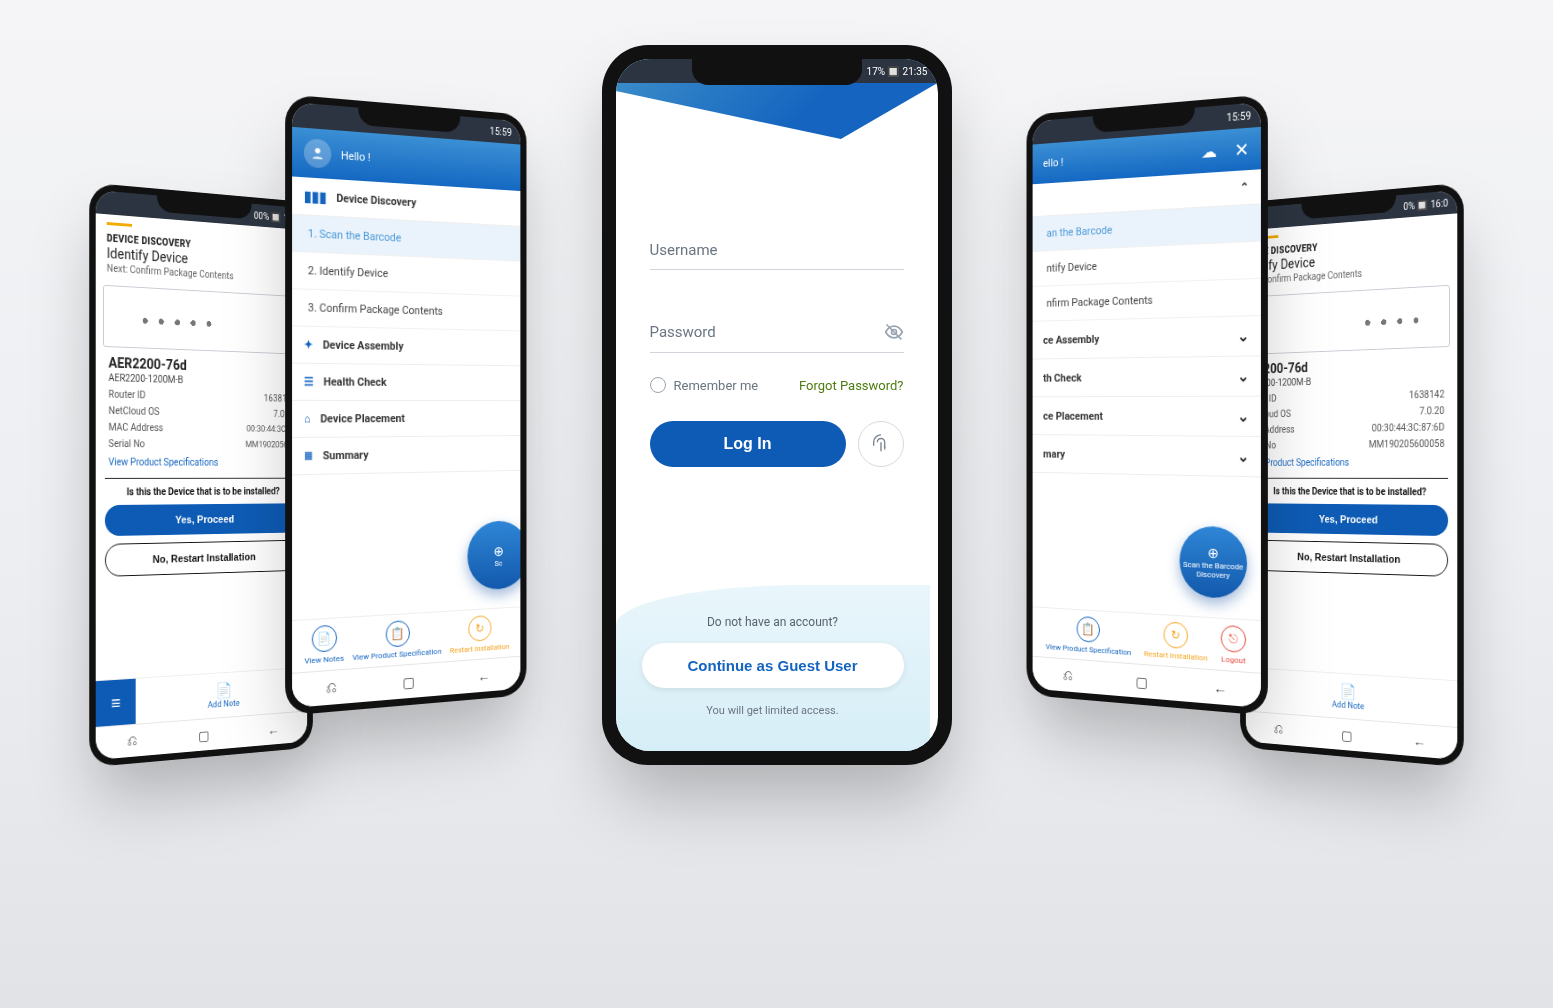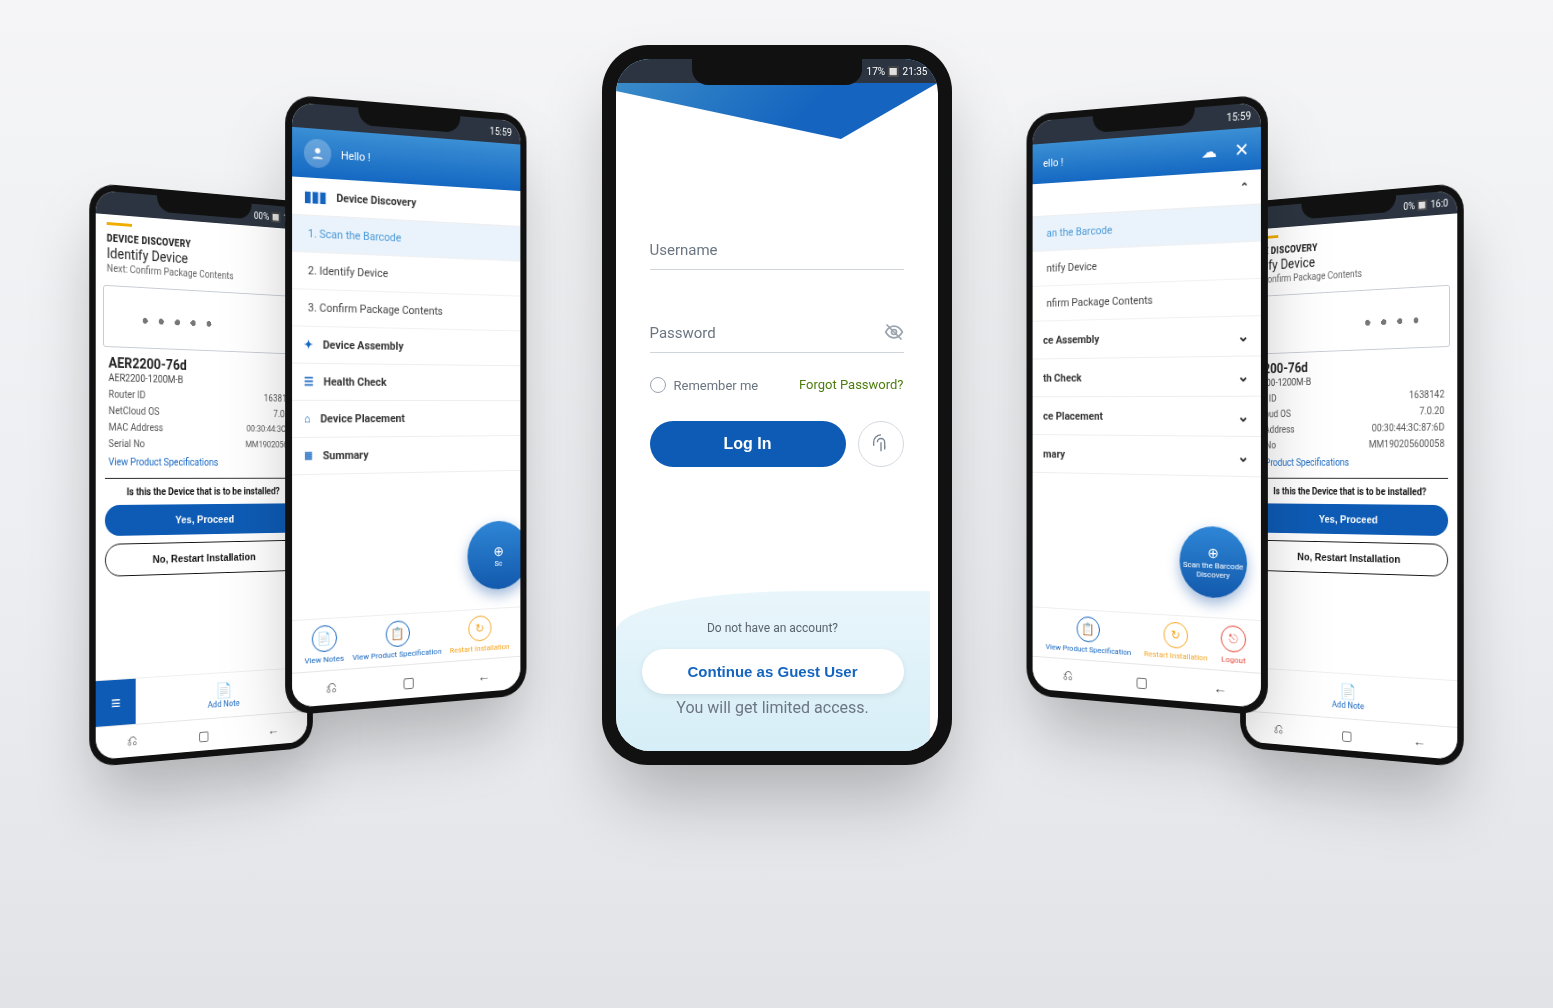--- a/index.html
+++ b/index.html
@@ -54,27 +54,27 @@
   .phone.center .notch { width:170px; height:30px; top:10px; }
   .login-top {
     height:80px;
     background:linear-gradient(135deg,#3d8fc9 0%, #1565c0 60%);
     clip-path: polygon(0 0,100% 0,100% 30%,70% 100%,0 40%);
   }
   .login-body { padding: 90px 34px 0 34px; }
   .input-row {
     border-bottom:1px solid #d0d5dc;
     padding:12px 0 10px 0;
-    display:flex; align-items:flex-end; gap:10px;
+    display:flex; align-items:center; gap:10px;
     font-size:15px; color:#6b7682;
   }
   .input-row + .input-row { margin-top:40px; }
   .remember-row {
     margin-top:24px; display:flex; justify-content:space-between;
-    align-items:flex-start; font-size:13px;
+    align-items:flex-end; font-size:13px;
   }
   .remember-row .left { color:#6b7682; display:flex; align-items:center; gap:8px;}
   .radio { width:16px; height:16px; border:1.5px solid #9aa4b0; border-radius:50%; }
   .remember-row .right { color:#4d7c0f; }
   .login-btn-row { margin-top:28px; display:flex; gap:12px; align-items:center;}
   .login-btn {
     flex:1; background:#0d5bb5; color:#fff; border:none;
     padding:14px 0; border-radius:28px; font-size:16px; font-weight:600;
   }
   .fp-btn {
@@ -86,21 +86,21 @@
     background:linear-gradient(180deg,#e9f6fb 0%, #d6eef7 100%);
     padding:30px 26px 34px 26px; text-align:center;
     border-top-left-radius:60% 40px;
   }
   .login-bottom .q { font-size:12px; color:#5a636e; }
   .guest-btn {
     margin-top:14px; width:100%; background:#fff; border:none;
     padding:14px 0; border-radius:28px; color:#1565c0; font-size:15px; font-weight:600;
     box-shadow:0 2px 6px rgba(0,0,0,.08);
   }
-  .login-bottom .note { margin-top:4px; font-size:16px; color:#6d7680;}
+  .login-bottom .note { margin-top:16px; font-size:11px; color:#6d7680;}
 
   
   .phone.side {
     width:260px; height:600px;
     border-radius:28px; padding:7px;
   }
   .phone.side .screen { border-radius:22px; font-size:11px; }
   .phone.side .notch { width:110px; height:18px; top:6px;}
   
   .p-left2  { left:280px; top:105px; transform:perspective(1400px) rotateY(22deg); z-index:30;}

